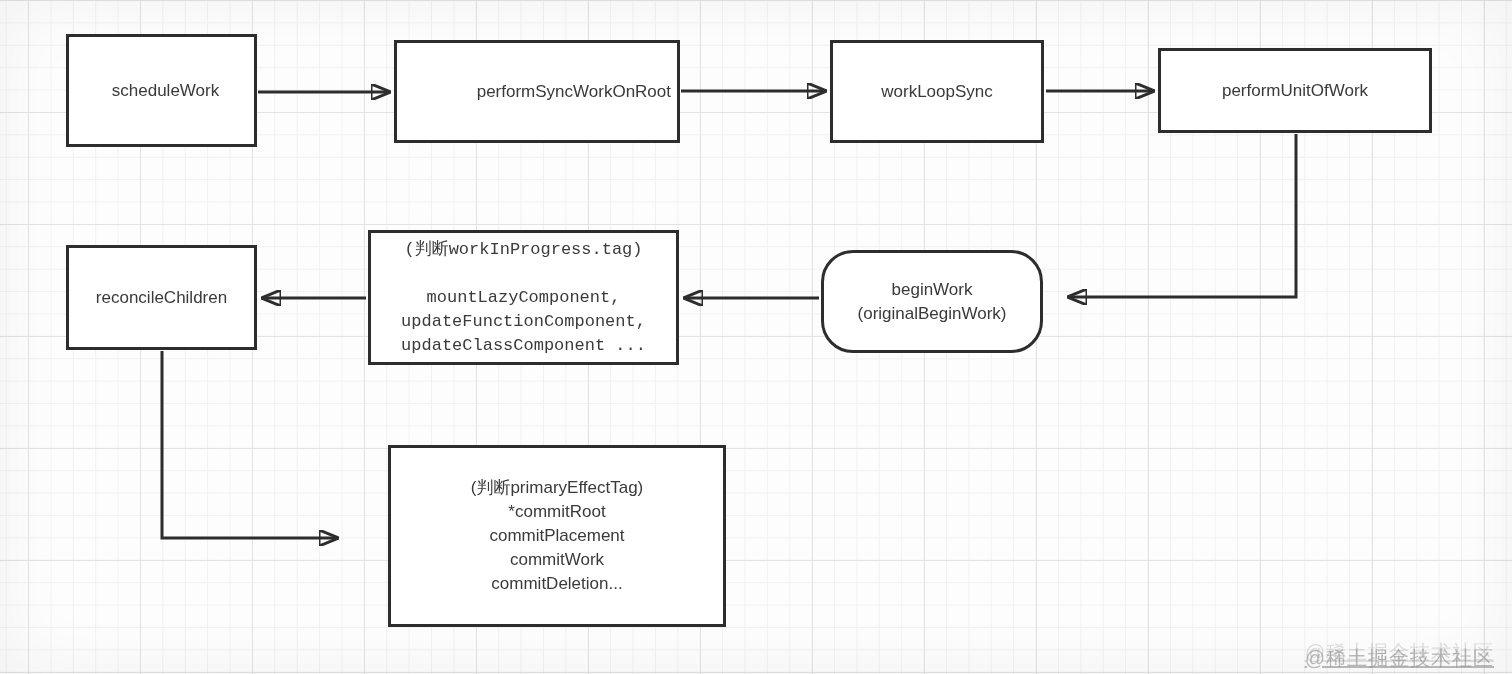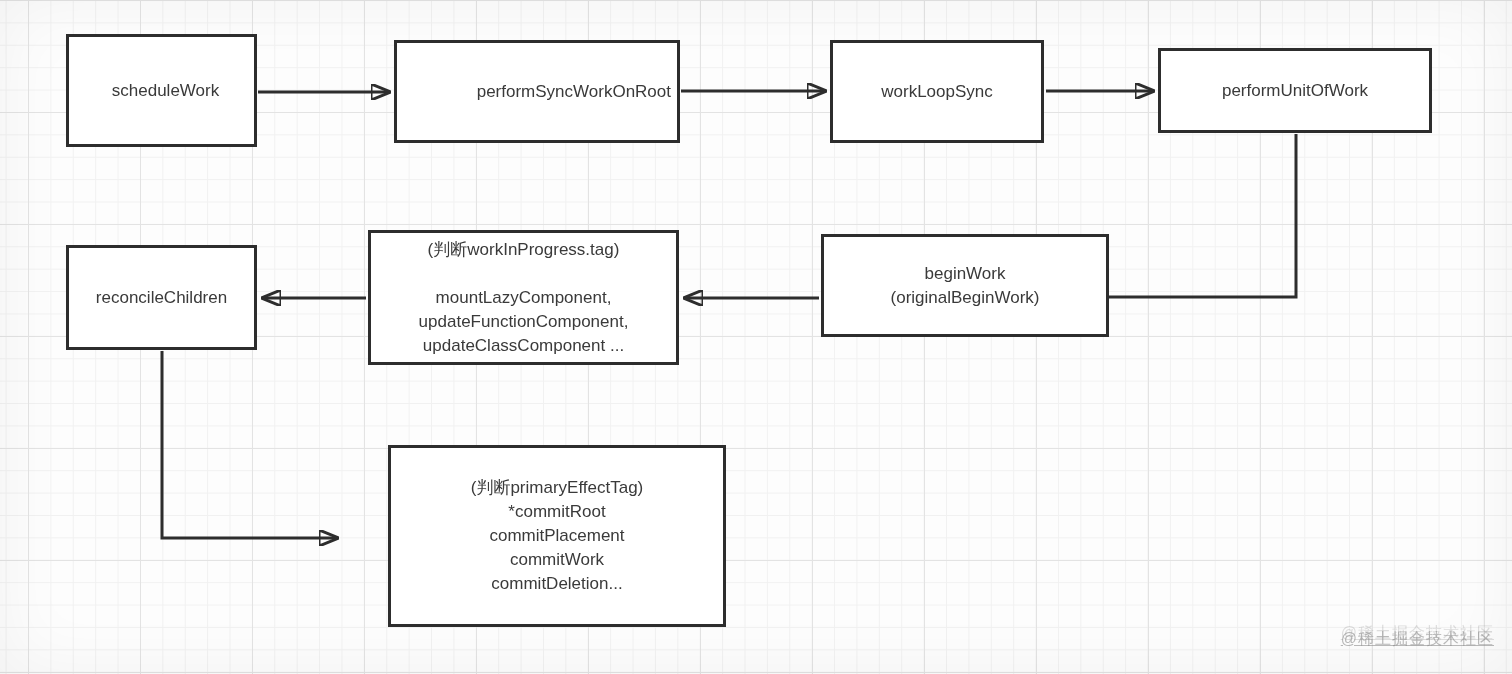--- a/index.html
+++ b/index.html
@@ -39,41 +39,41 @@
   }
   .node .label {
     white-space: pre-line;
     padding: 0 6px;
   }
   #node-schedule-work           { left:  66px; top:  34px; width: 191px; height: 113px; padding-left: 8px; }
   #node-perform-sync-work       { left: 394px; top:  40px; width: 286px; height: 103px; justify-content: flex-end; }
   #node-work-loop-sync          { left: 830px; top:  40px; width: 214px; height: 103px; }
   #node-perform-unit-of-work    { left:1158px; top:  48px; width: 274px; height:  85px; }
   #node-reconcile-children      { left:  66px; top: 245px; width: 191px; height: 105px; text-align: center; }
-  #node-begin-work-switch       { left: 368px; top: 230px; width: 311px; height: 135px; }
-  #node-begin-work              { left: 821px; top: 234px; width: 288px; height: 103px; }
+  #node-begin-work-switch       { left: 368px; top: 230px; width: 311px; height: 135px; font-family: Liberation Mono, monospace; }
+  #node-begin-work              { left: 821px; top: 250px; width: 222px; height: 103px; border-radius: 32px; }
   #node-commit-switch           { left: 343px; top: 445px; width: 338px; height: 182px; margin-left: 45px; }
 
   #arrow-layer {
     position: absolute;
     left: 0; top: 0;
     width: 1512px;
     height: 674px;
     pointer-events: none;
   }
   #arrow-layer path {
     fill: none;
     stroke: #2d2d2d;
     stroke-width: 3;
   }
   #watermark {
     position: absolute;
     right: 18px;
-    bottom: 24px;
-    font-size: 16px;
+    bottom: 2px;
+    font-size: 20px;
     letter-spacing: 1px;
     color: rgba(140,140,140,0.60);
     text-decoration: underline;
     text-shadow: 0 -6px 0 rgba(150,150,150,0.30);
     user-select: none;
   }
 </style>
 </head>
 <body>
 

